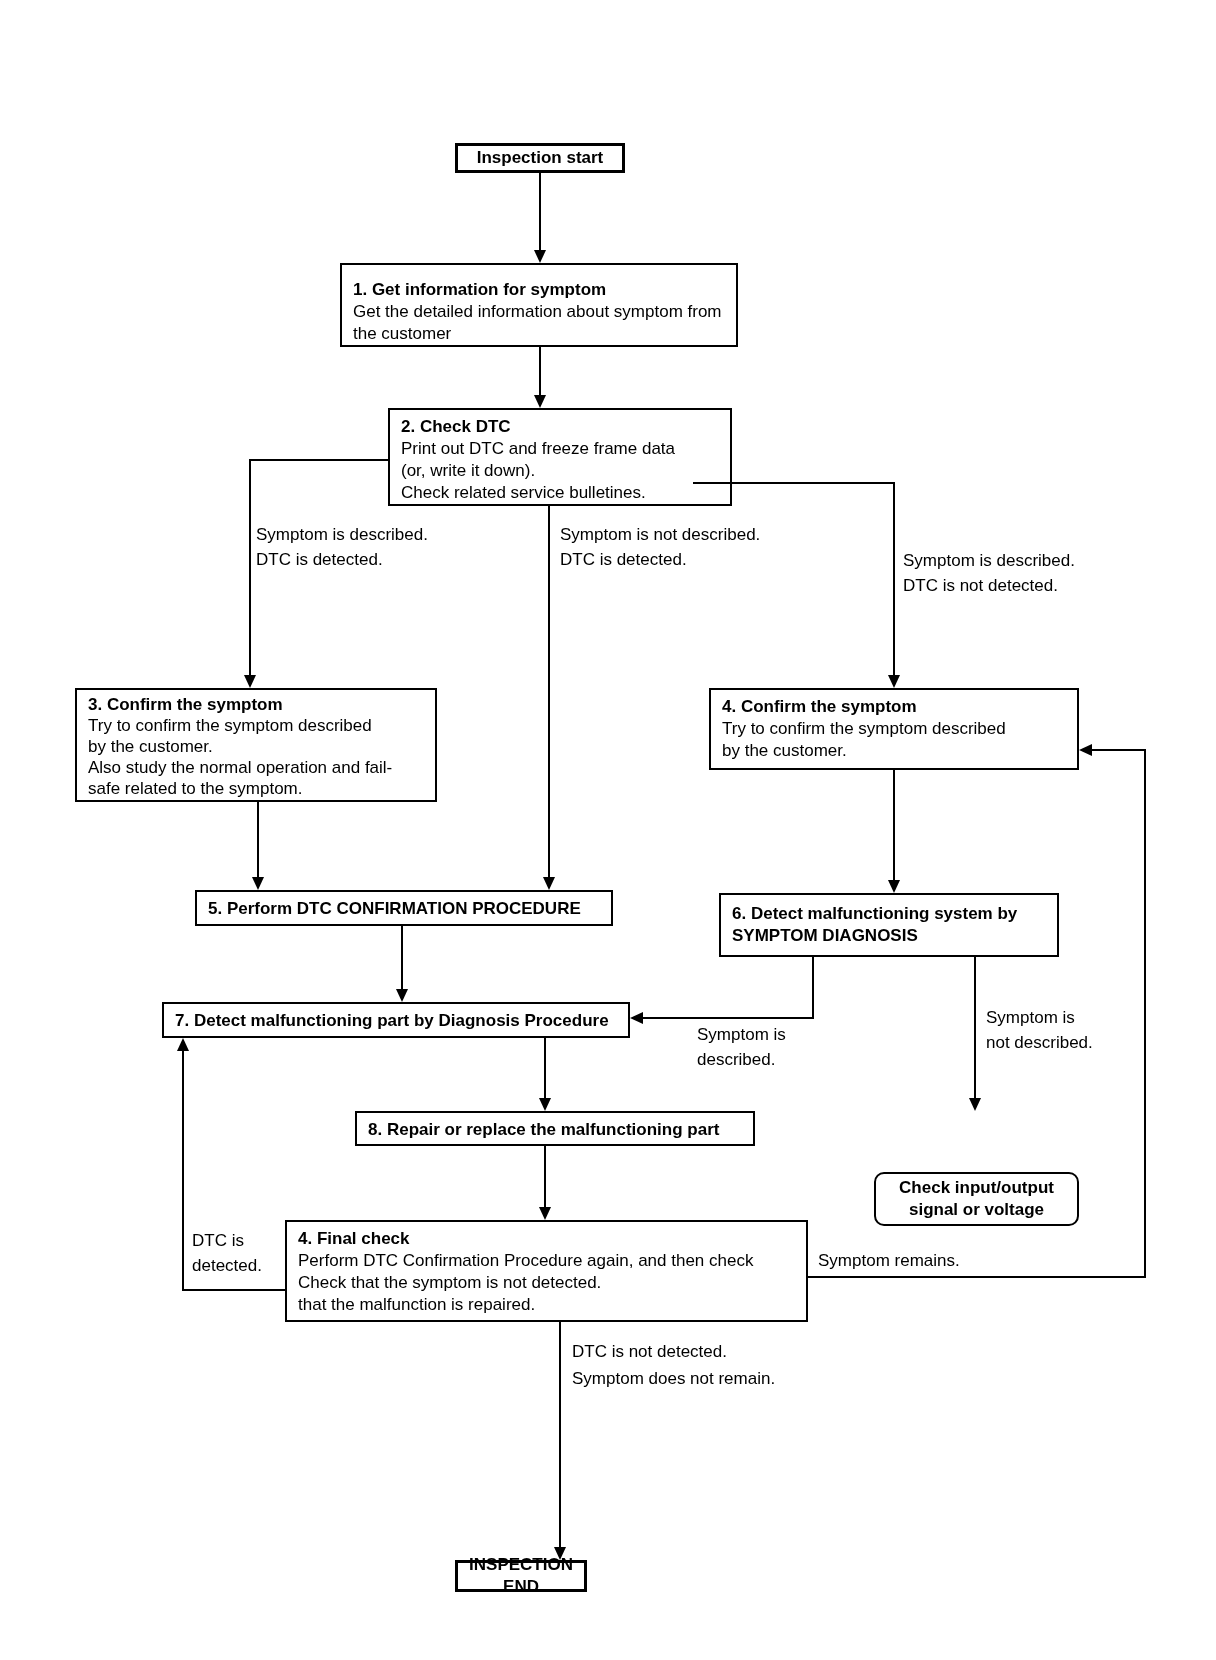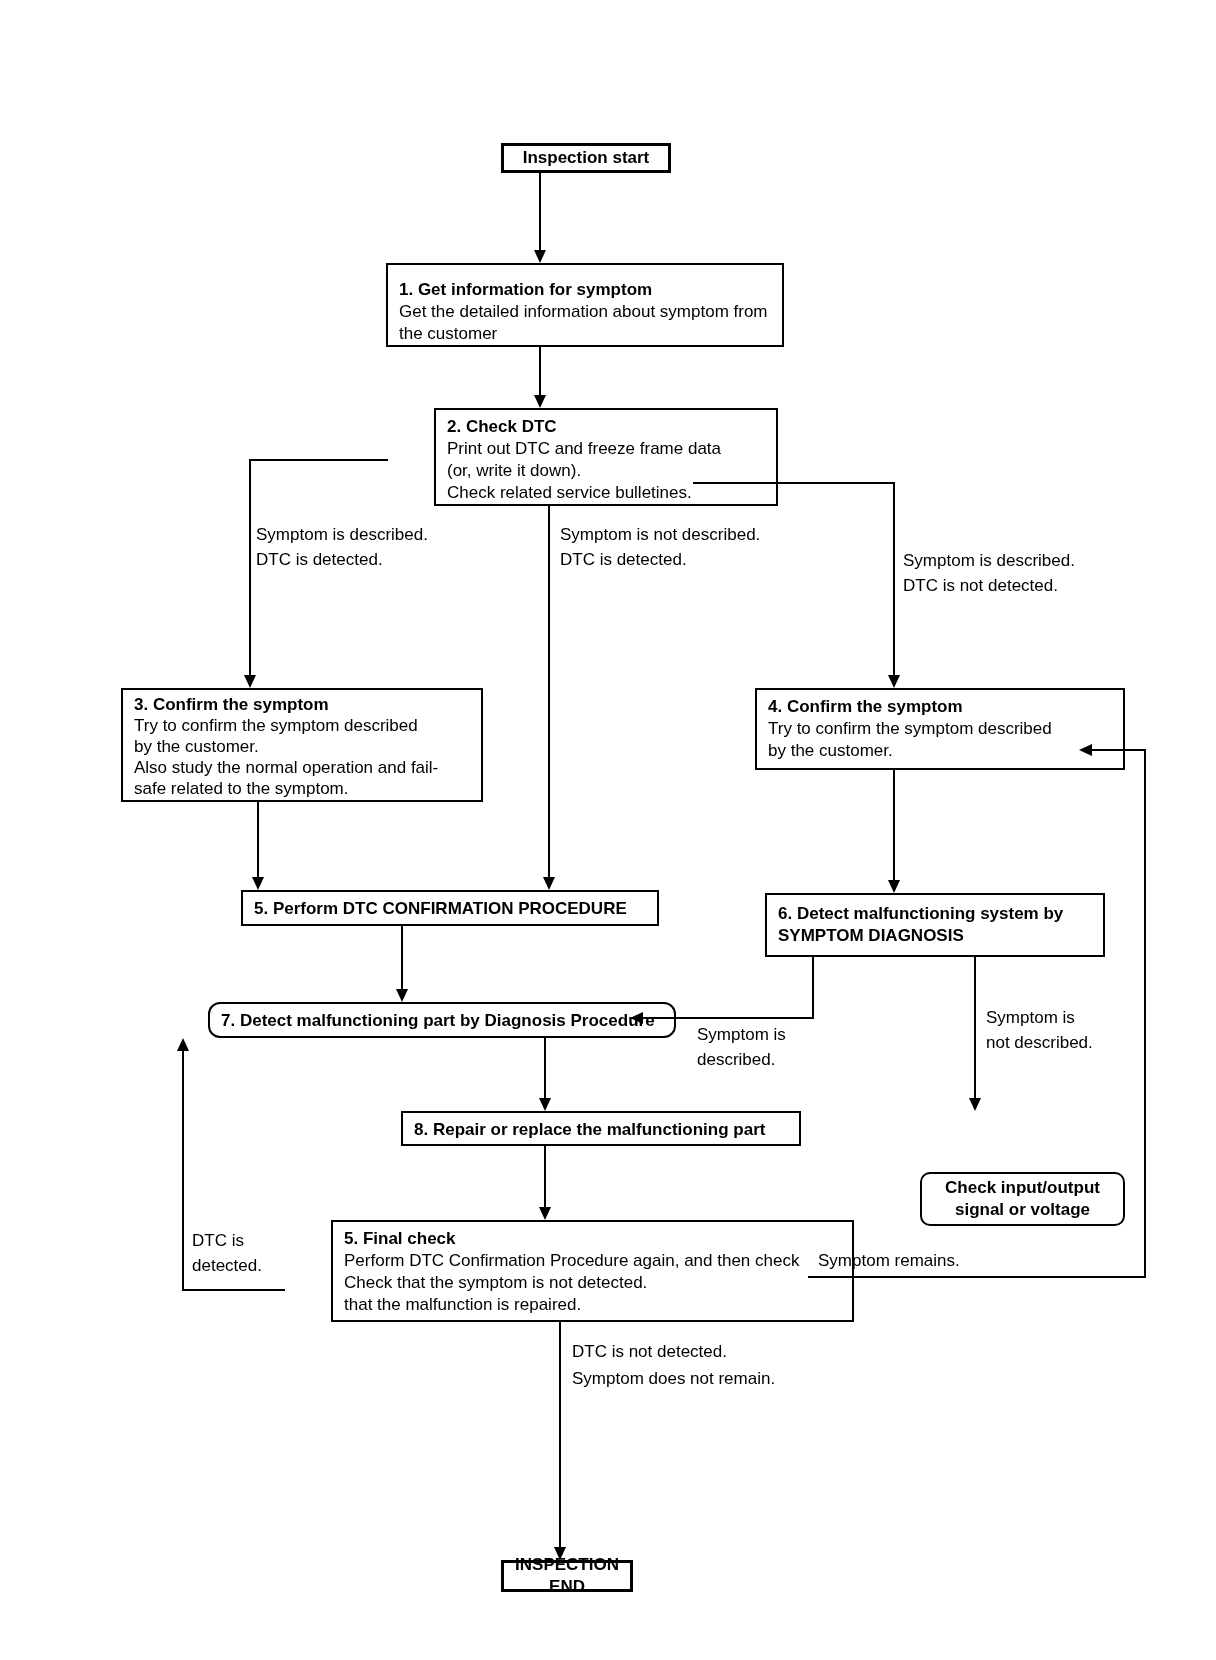--- a/index.html
+++ b/index.html
@@ -2,21 +2,21 @@
 <html><head>
 <meta charset="utf-8">
 <style>
   html,body{margin:0;padding:0;background:#ffffff;}
   #canvas{
     position:relative;width:1216px;height:1660px;background:#ffffff;
     font-family:"Liberation Sans",sans-serif;color:#000;overflow:hidden;
   }
   .node{
     position:absolute;border:2px solid #000;background:#fff;box-sizing:border-box;
-    font-size:17px;line-height:22px;padding:6px 11px;margin-left:46px;
+    font-size:17px;line-height:22px;padding:6px 11px;
   }
   .node .title{font-weight:bold;}
   .thick{border-width:3px;}
   .center{display:flex;flex-direction:column;align-items:center;justify-content:center;text-align:center;padding:0;}
   .bold{font-weight:bold;}
   .vline,.hline{position:absolute;background:#000;}
   .vline{width:2px;}
   .hline{height:2px;}
   .arr{position:absolute;width:0;height:0;}
   .arr.down{border-left:6px solid transparent;border-right:6px solid transparent;border-top:13px solid #000;}
@@ -62,30 +62,30 @@
 
   <div class="node" style="left:195px;top:890px;width:418px;height:36px;">
     <div class="title">5. Perform DTC CONFIRMATION PROCEDURE</div>
   </div>
 
   <div class="node" style="left:719px;top:893px;width:340px;height:64px;padding-top:8px;">
     <div class="title">6. Detect malfunctioning system by</div>
     <div class="title">SYMPTOM DIAGNOSIS</div>
   </div>
 
-  <div class="node" style="left:162px;top:1002px;width:468px;height:36px;border-radius:12px;">
+  <div class="node" style="left:162px;top:1002px;width:468px;height:36px;">
     <div class="title">7. Detect malfunctioning part by Diagnosis Procedure</div>
   </div>
 
   <div class="node" style="left:355px;top:1111px;width:400px;height:35px;">
     <div class="title">8. Repair or replace the malfunctioning part</div>
   </div>
 
   <div class="node" style="left:285px;top:1220px;width:523px;height:102px;">
-    <div class="title">5. Final check</div>
+    <div class="title">4. Final check</div>
     <div>Perform DTC Confirmation Procedure again, and then check</div>
     <div>Check that the symptom is not detected.</div>
     <div>that the malfunction is repaired.</div>
   </div>
 
   <div class="node center bold" style="left:874px;top:1172px;width:205px;height:54px;line-height:22px;border-radius:10px;">
     <span>Check input/output</span>
     <span>signal or voltage</span>
   </div>
 

